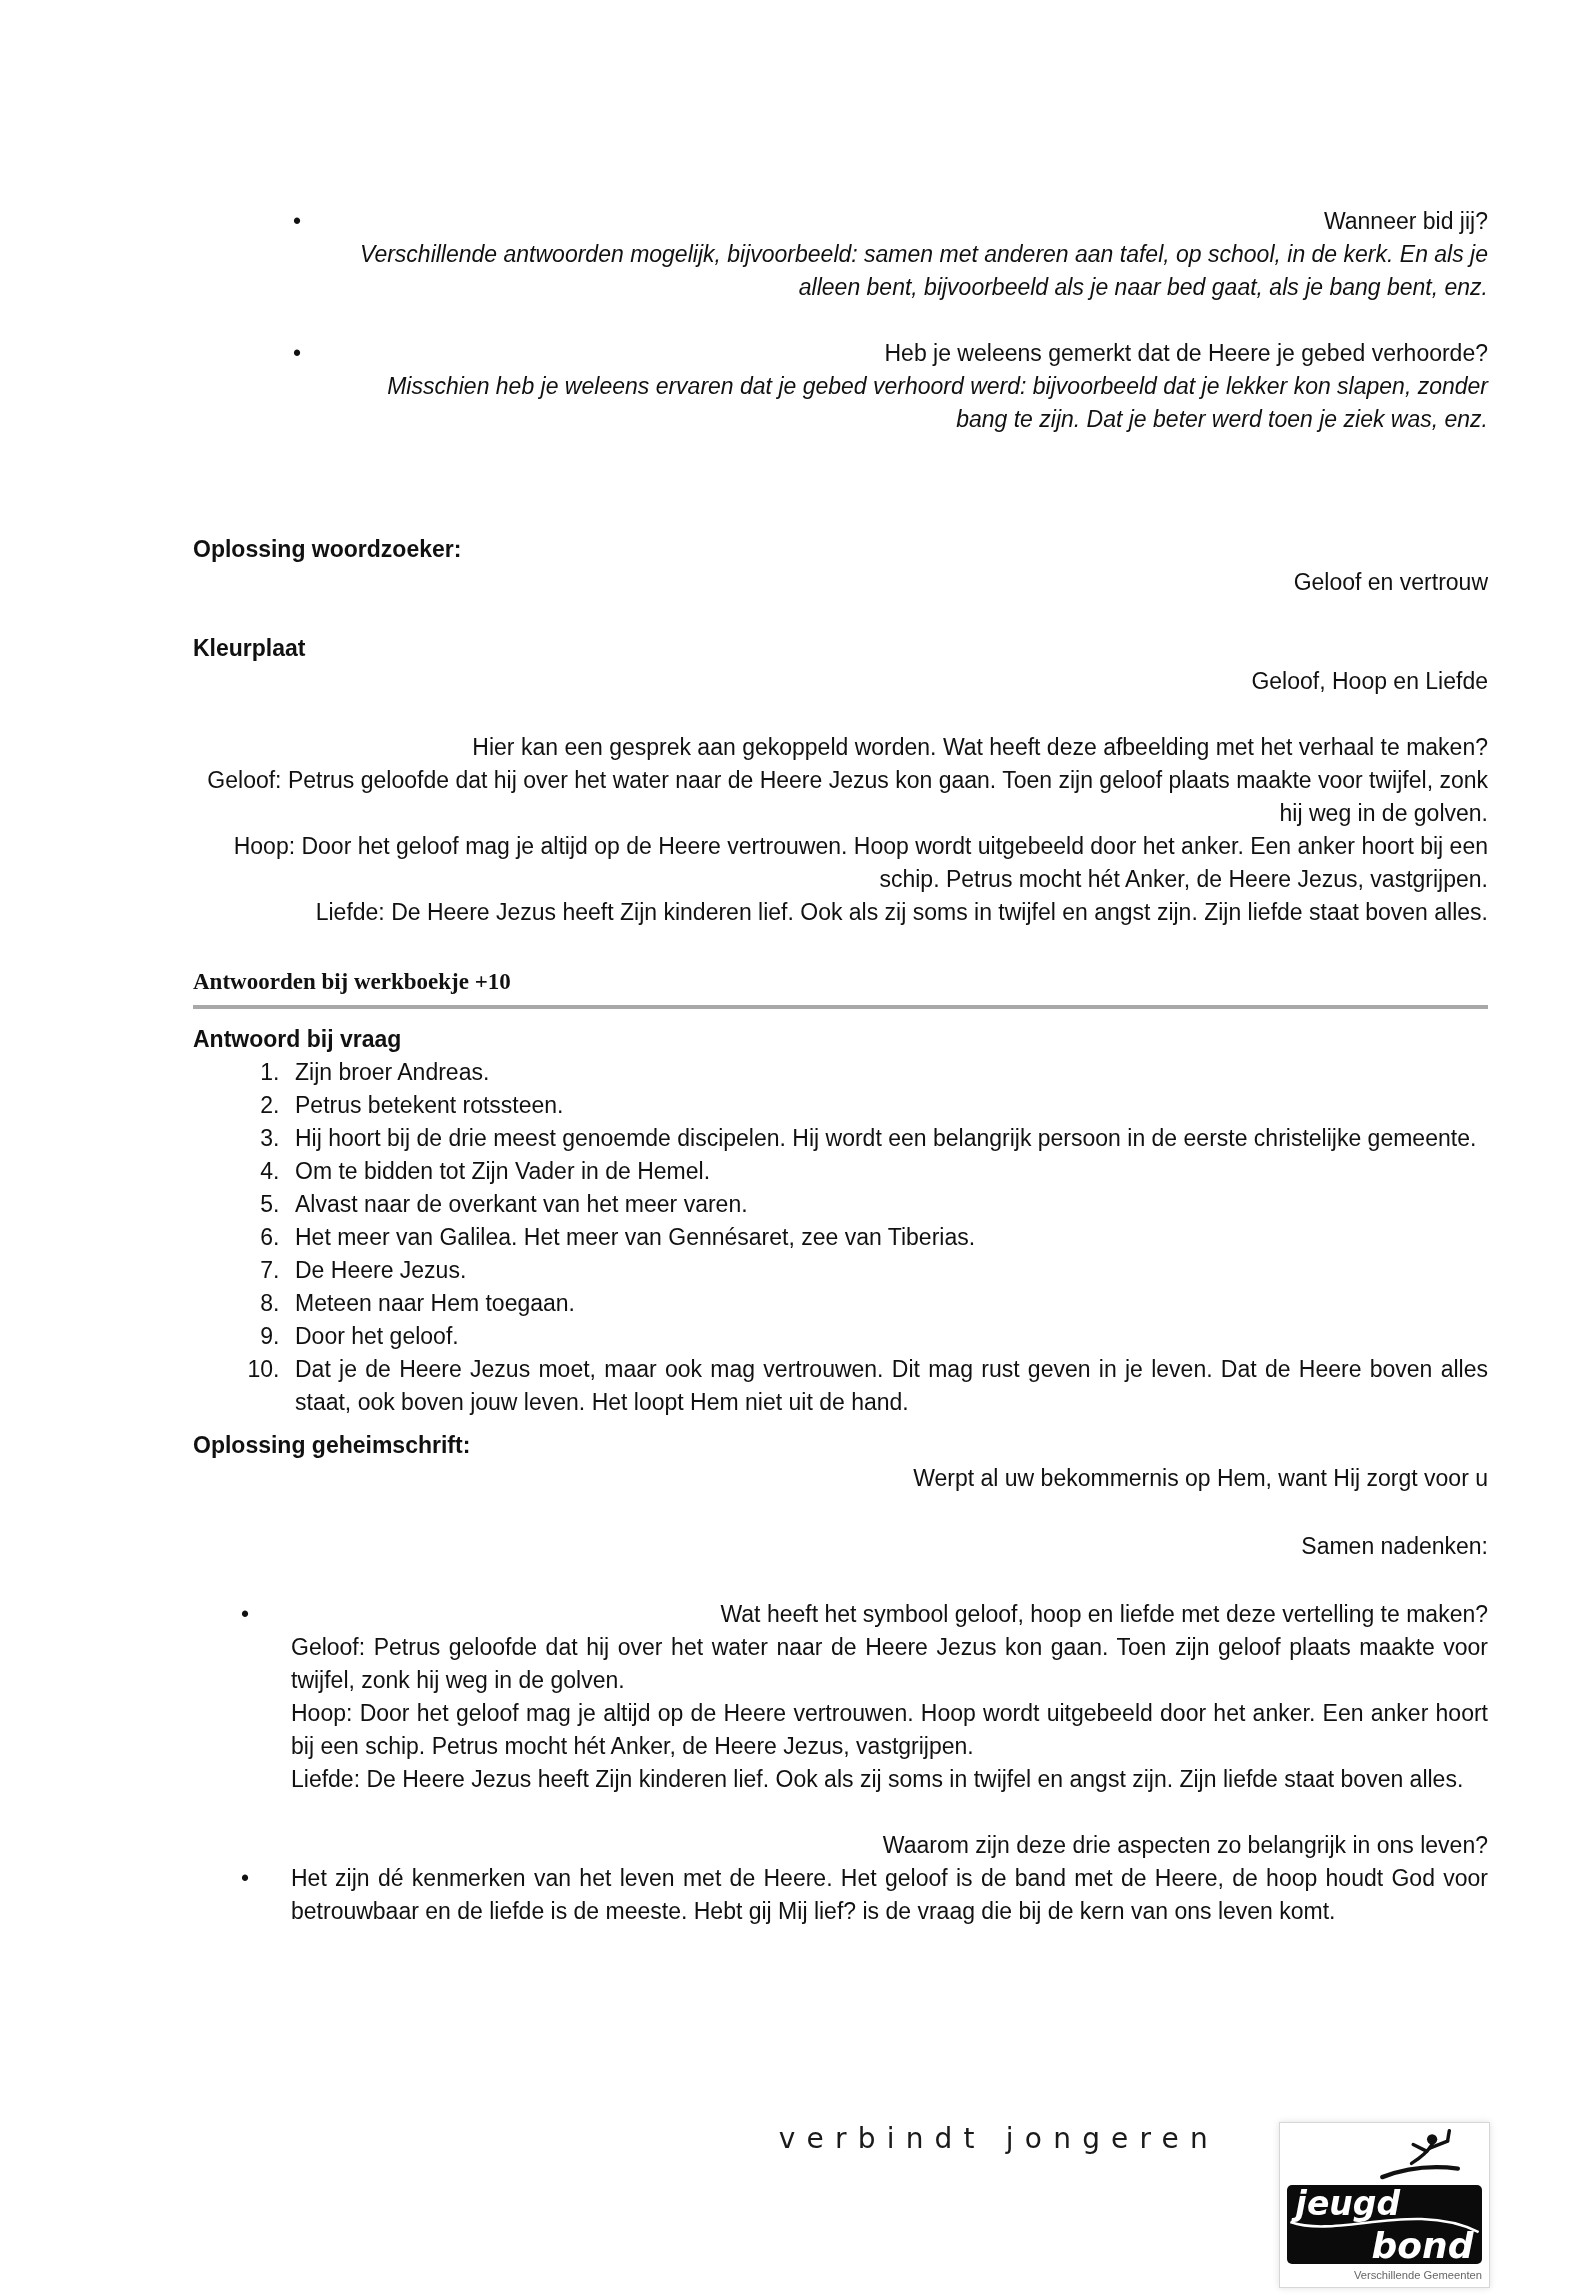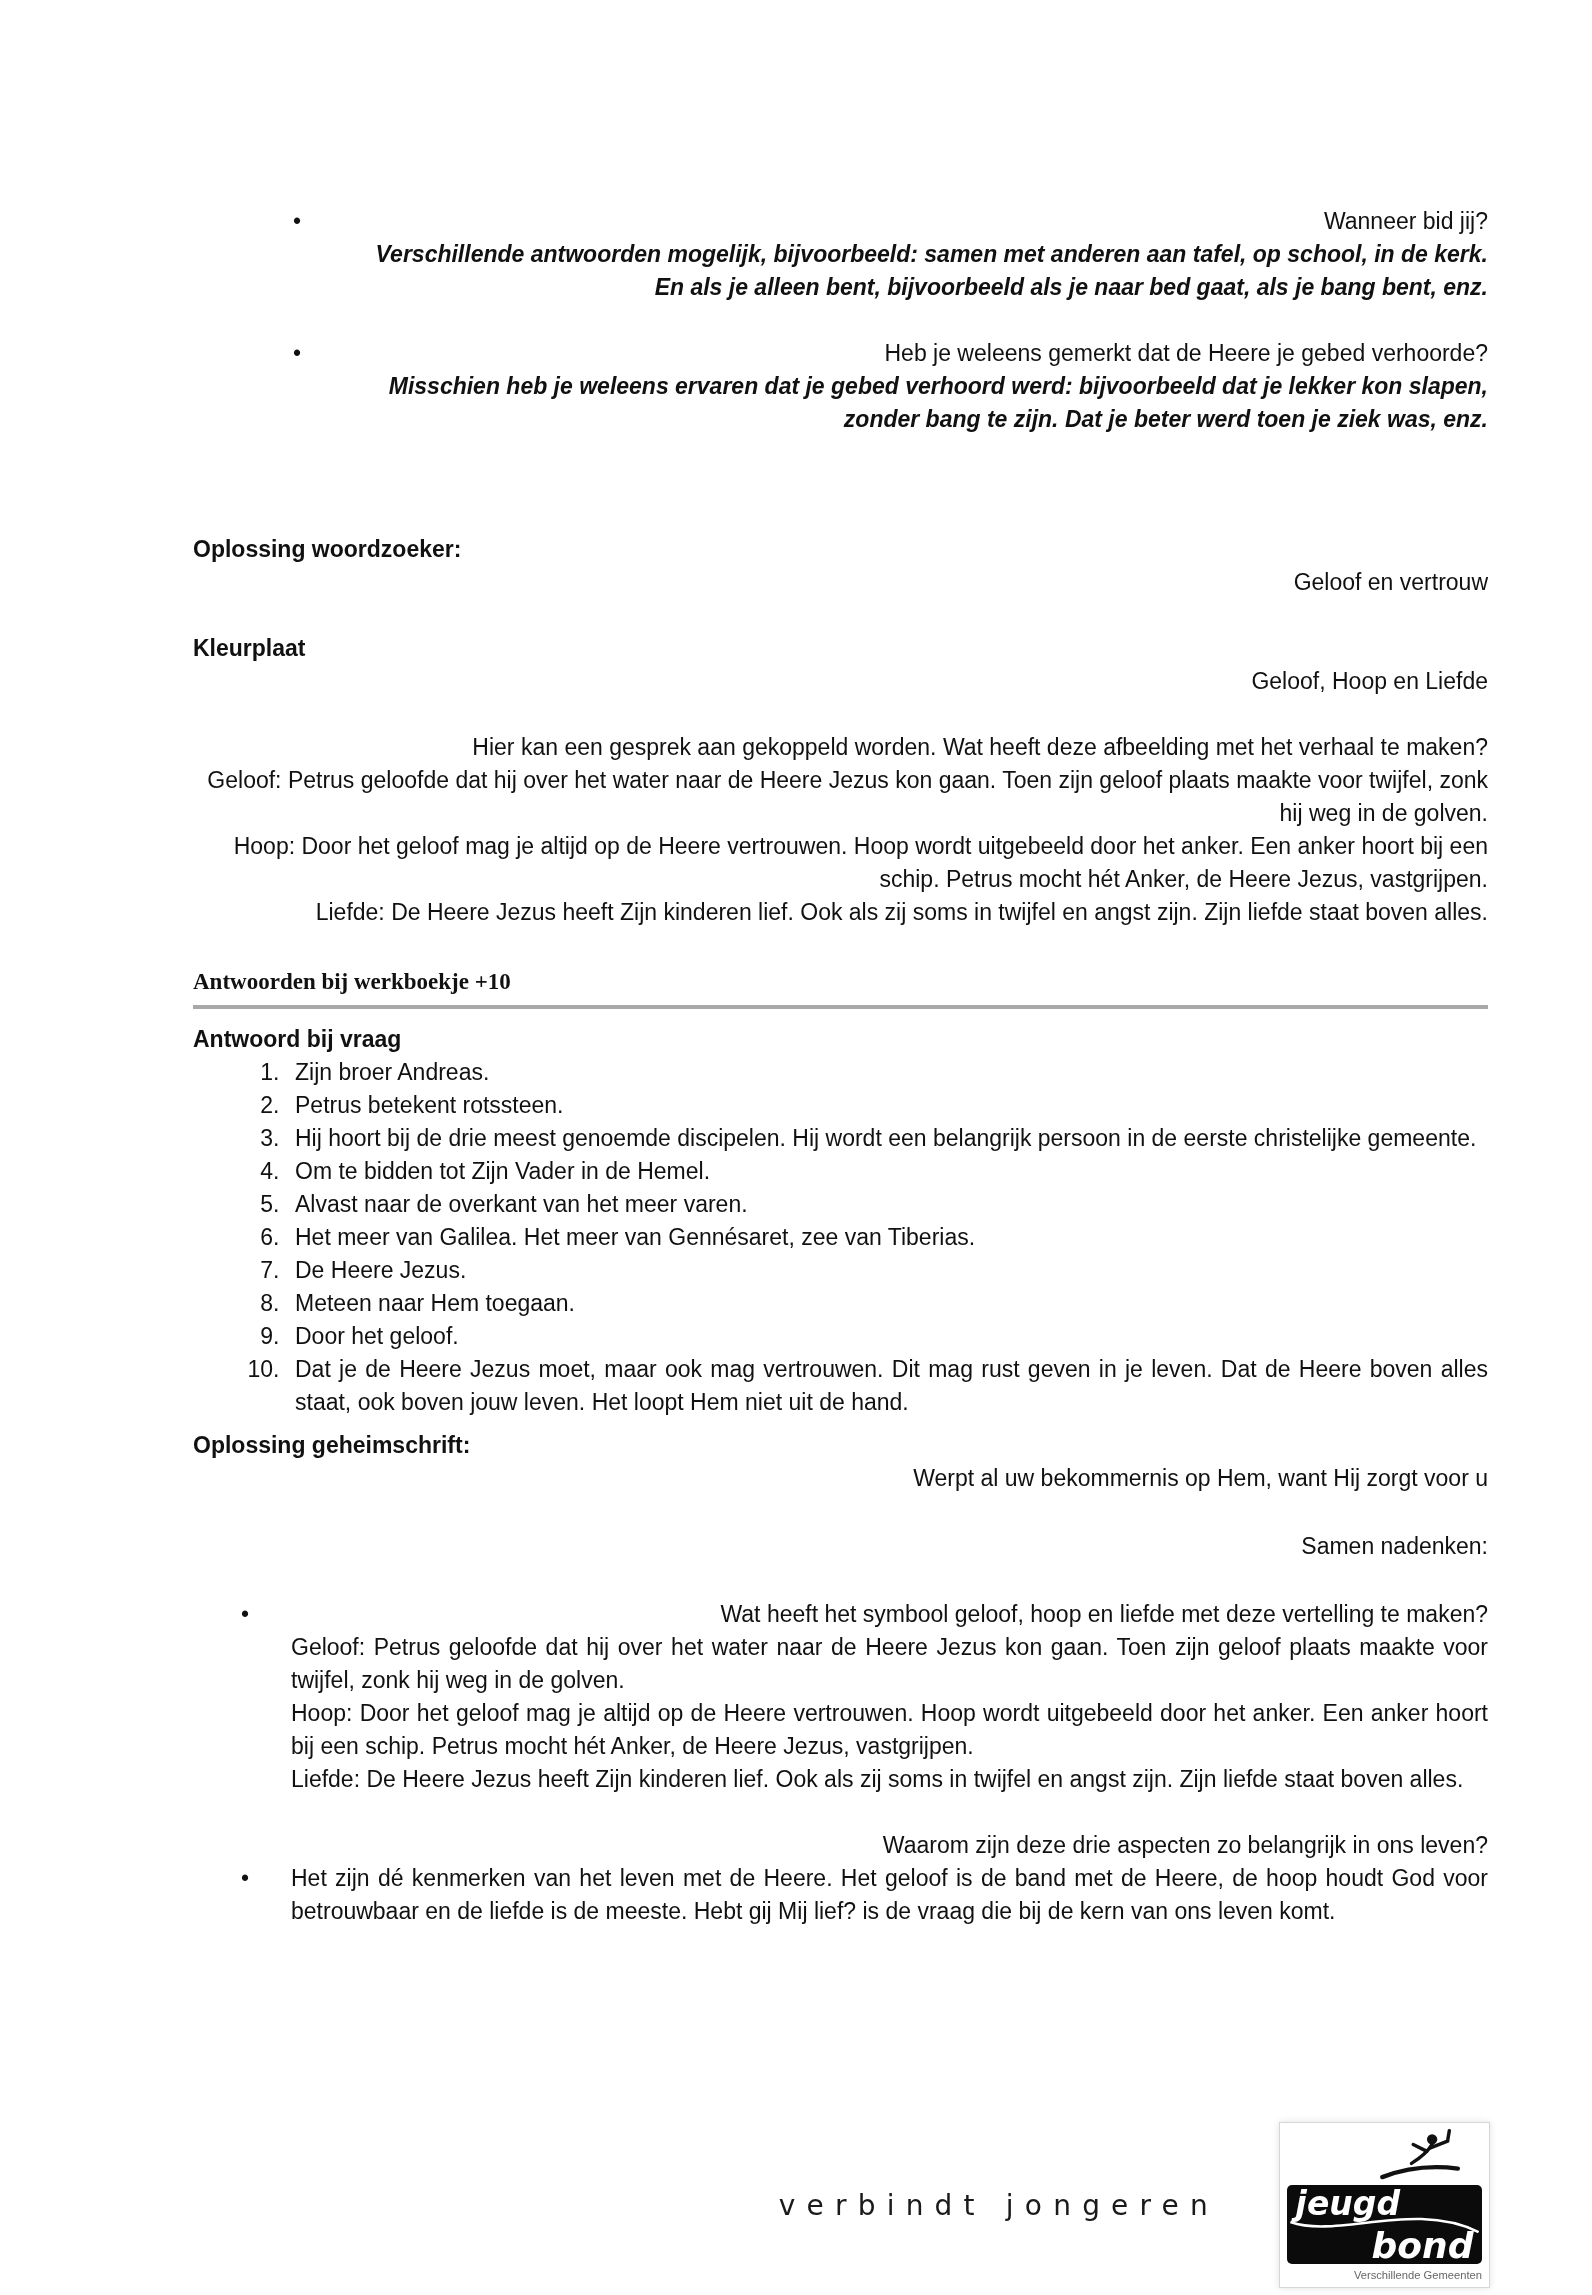--- a/index.html
+++ b/index.html
@@ -19,21 +19,21 @@
   }
   p { margin: 0; text-align: right; }
   h3 { margin: 0; font-size: 23px; line-height: 33px; font-weight: bold; }
 
   
   .bullet-item { display: flex; }
   .intro .bullet-item { margin-left: 100px; }
   .intro .bullet-item + .bullet-item { margin-top: 33px; }
   .bullet-marker { width: 48px; flex: 0 0 48px; }
   .bullet-body { flex: 1; }
-  .italic { font-style: italic; font-weight: bold; }
+  .italic { font-style: italic; }
 
   .sec-woordzoeker { margin-top: 97px; }
   .sec-kleurplaat { margin-top: 33px; }
   .sec-paragraphs { margin-top: 33px; }
 
   .sec-werkboekje { margin-top: 36px; font-family: Liberation Serif, serif; }
   .rule { height: 3.5px; background: #a8a8a8; margin-top: 7px; }
 
   .sec-antwoorden { margin-top: 14px; }
   .qa-row { display: flex; }
@@ -48,21 +48,21 @@
   .sec-samen .bullet-marker { width: 50px; flex: 0 0 50px; }
   .just { text-align: justify; }
   .interlude { margin-left: 98px; margin-top: 33px; }
 
   
   .footer {
     position: absolute;
     right: 102px;
     bottom: 7px;
     display: flex;
-    align-items: center;
+    align-items: flex-start;
     gap: 60px;
   }
   .tagline {
     font-size: 28px;
     letter-spacing: 11.2px;
     color: #1a1a1a;
     white-space: nowrap;
     font-family: "DejaVu Sans", sans-serif;
   }
   .logo-card {

